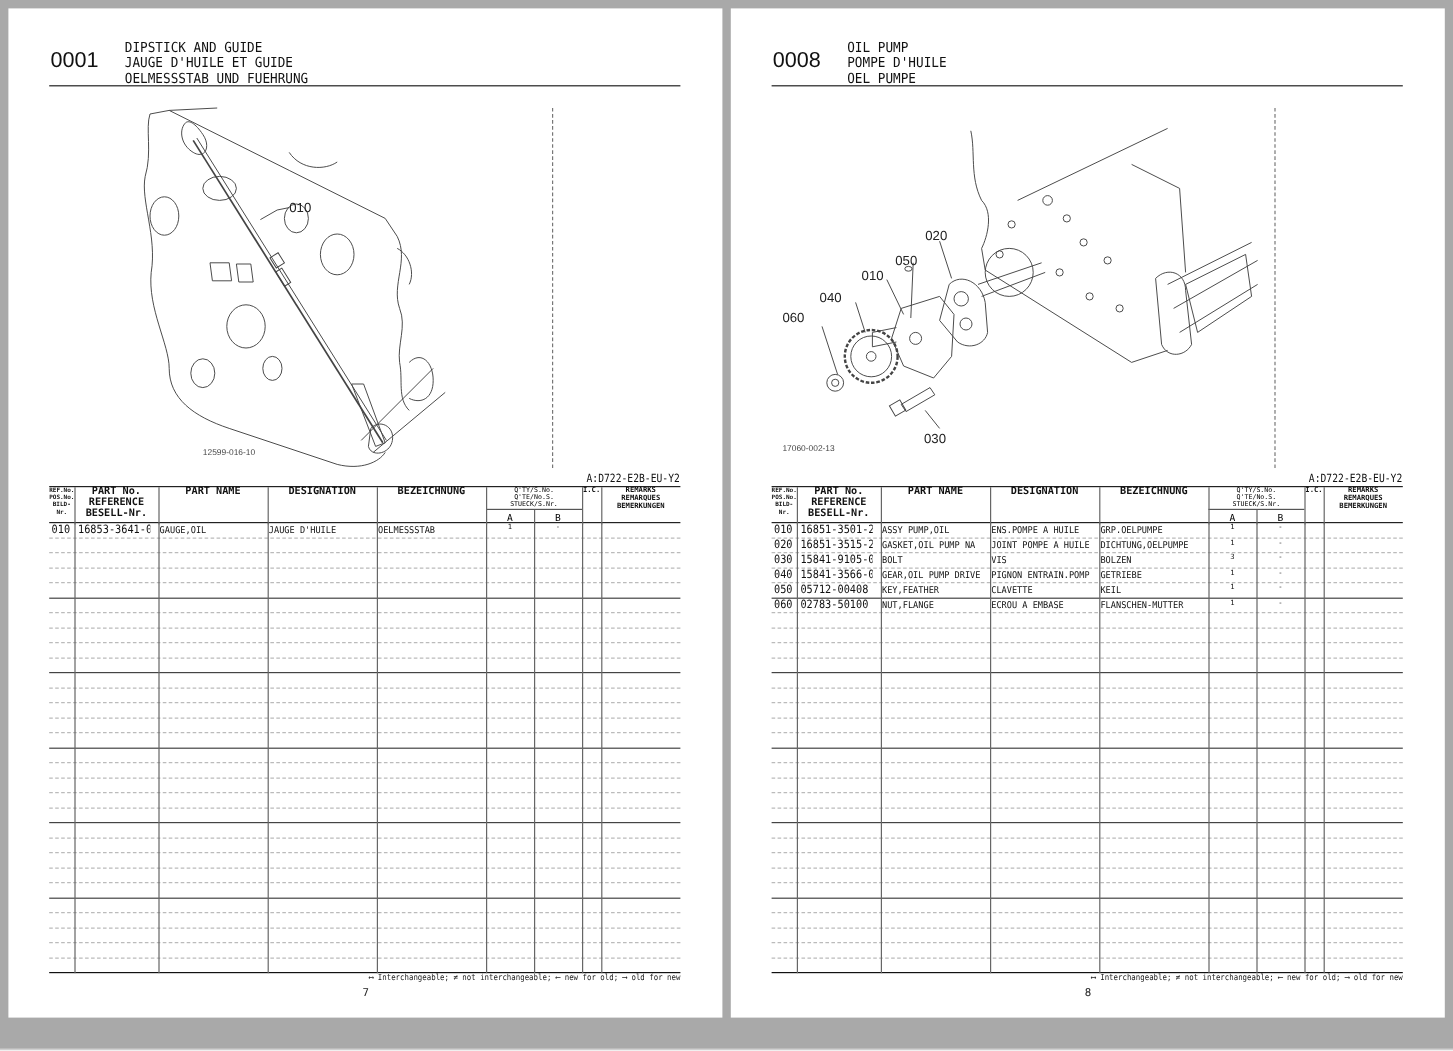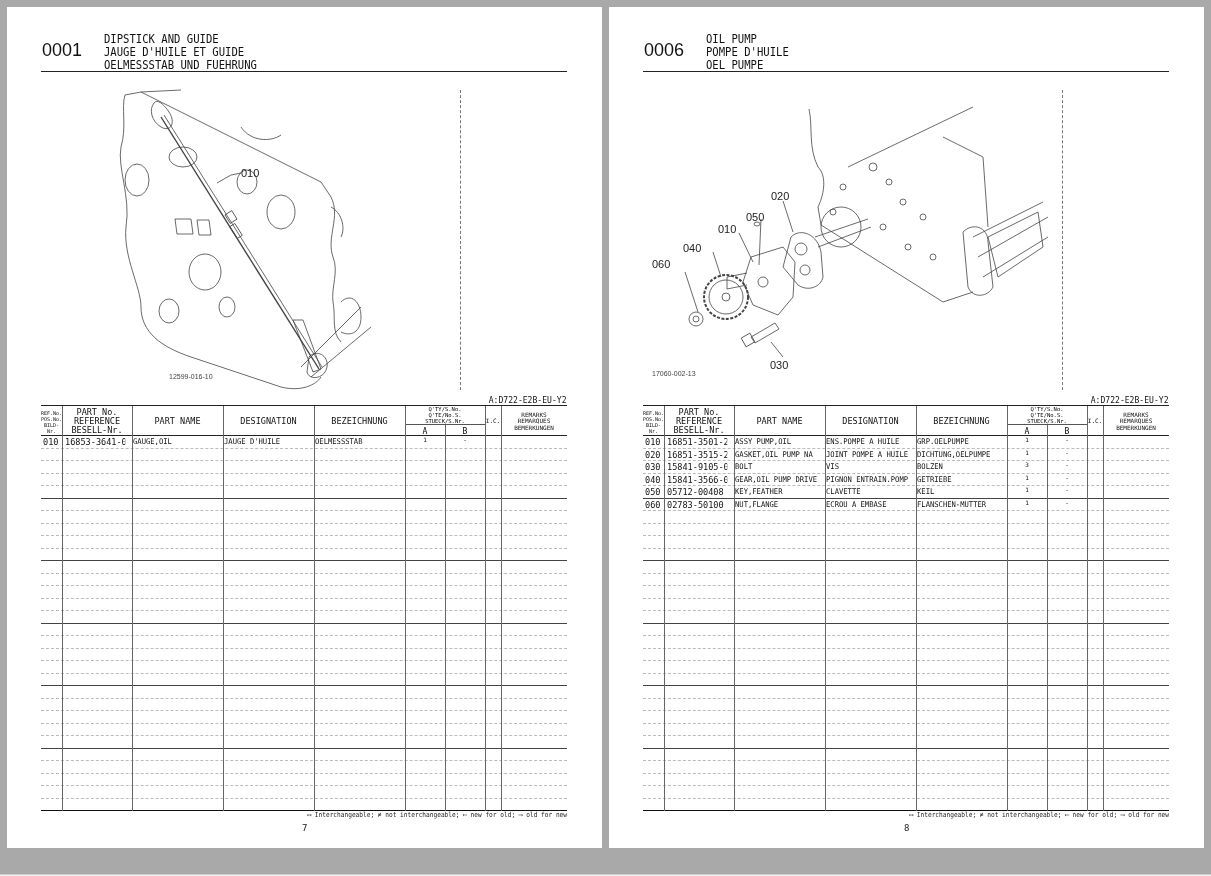--- a/index.html
+++ b/index.html
@@ -13,21 +13,21 @@
   .hdr-titles { position: absolute; left: 97px; top: 26px; font-family: "DejaVu Sans Mono", monospace; font-size: 11.5px; line-height: 13px; color: #111; transform: scaleX(0.92); transform-origin: left top; }
   .hdr-titles div { white-space: nowrap; }
   .hdr-rule { position: absolute; left: 34px; top: 64px; width: 526px; height: 1px; background: #222; }
 
   .figure { position: absolute; left: 34px; top: 80px; width: 420px; height: 310px; }
   .dashline { position: absolute; left: 453px; top: 83px; width: 0; height: 300px; border-left: 1px dashed #777; }
   .model { position: absolute; right: 35px; top: 387px; font-size: 9.5px; color: #111; transform: scaleX(0.85); transform-origin: right top; white-space: nowrap; }
 
   .tbl { position: absolute; left: 34px; top: 398px; width: 526px; }
   .thead { position: relative; height: 31px; border-top: 1px solid #222; border-bottom: 1px solid #222; }
-  .th { position: absolute; top: 0; height: 31px; display: flex; align-items: center; justify-content: center; text-align: center; font-size: 8.5px; line-height: 9px; color: #111; }
+  .th { position: absolute; top: 0; height: 31px; display: flex; align-items: flex-start; justify-content: center; text-align: center; font-size: 8.5px; line-height: 9px; color: #111; font-weight: bold; }
   .th.small { font-size: 5px; line-height: 6px; }
   .th.tiny { font-size: 6px; line-height: 6.5px; }
   .qty-top { position: absolute; top: 0; height: 19px; border-bottom: 1px solid #555; display: flex; align-items: center; justify-content: center; text-align: center; font-size: 5.5px; line-height: 6px; }
   .qty-ab { position: absolute; top: 19px; height: 12px; display: flex; align-items: center; justify-content: center; font-size: 8px; }
 
   .vline { position: absolute; top: 0; width: 1px; background: #666; }
   .rows { position: relative; }
   .row { position: relative; height: 12.5px; border-bottom: 1px dashed #bbb; }
   .row.solid { border-bottom: 1px solid #444; }
   .row.last { border-bottom: 1.5px solid #111; }
@@ -192,21 +192,21 @@
           <div class="vline" style="left: 444px; height: 375px;"></div>
           <div class="vline" style="left: 460px; height: 375px;"></div>
         </div>
     </div>
 
     <div class="legend">⟷ Interchangeable; ≠ not interchangeable; ⟵ new for old; ⟶ old for new</div>
     <div class="pnum" style="left:295px">7</div>
   </div>
 
   <div class="page right" id="page1">
-    <div class="hdr-num">0006</div>
+    <div class="hdr-num">0008</div>
     <div class="hdr-titles">
       <div>OIL PUMP</div>
       <div>POMPE D'HUILE</div>
       <div>OEL PUMPE</div>
     </div>
     <div class="hdr-rule"></div>
 
     <svg class="figure" viewBox="0 0 420 310">
       <g fill="none" stroke="#444" stroke-width="0.8">
 

